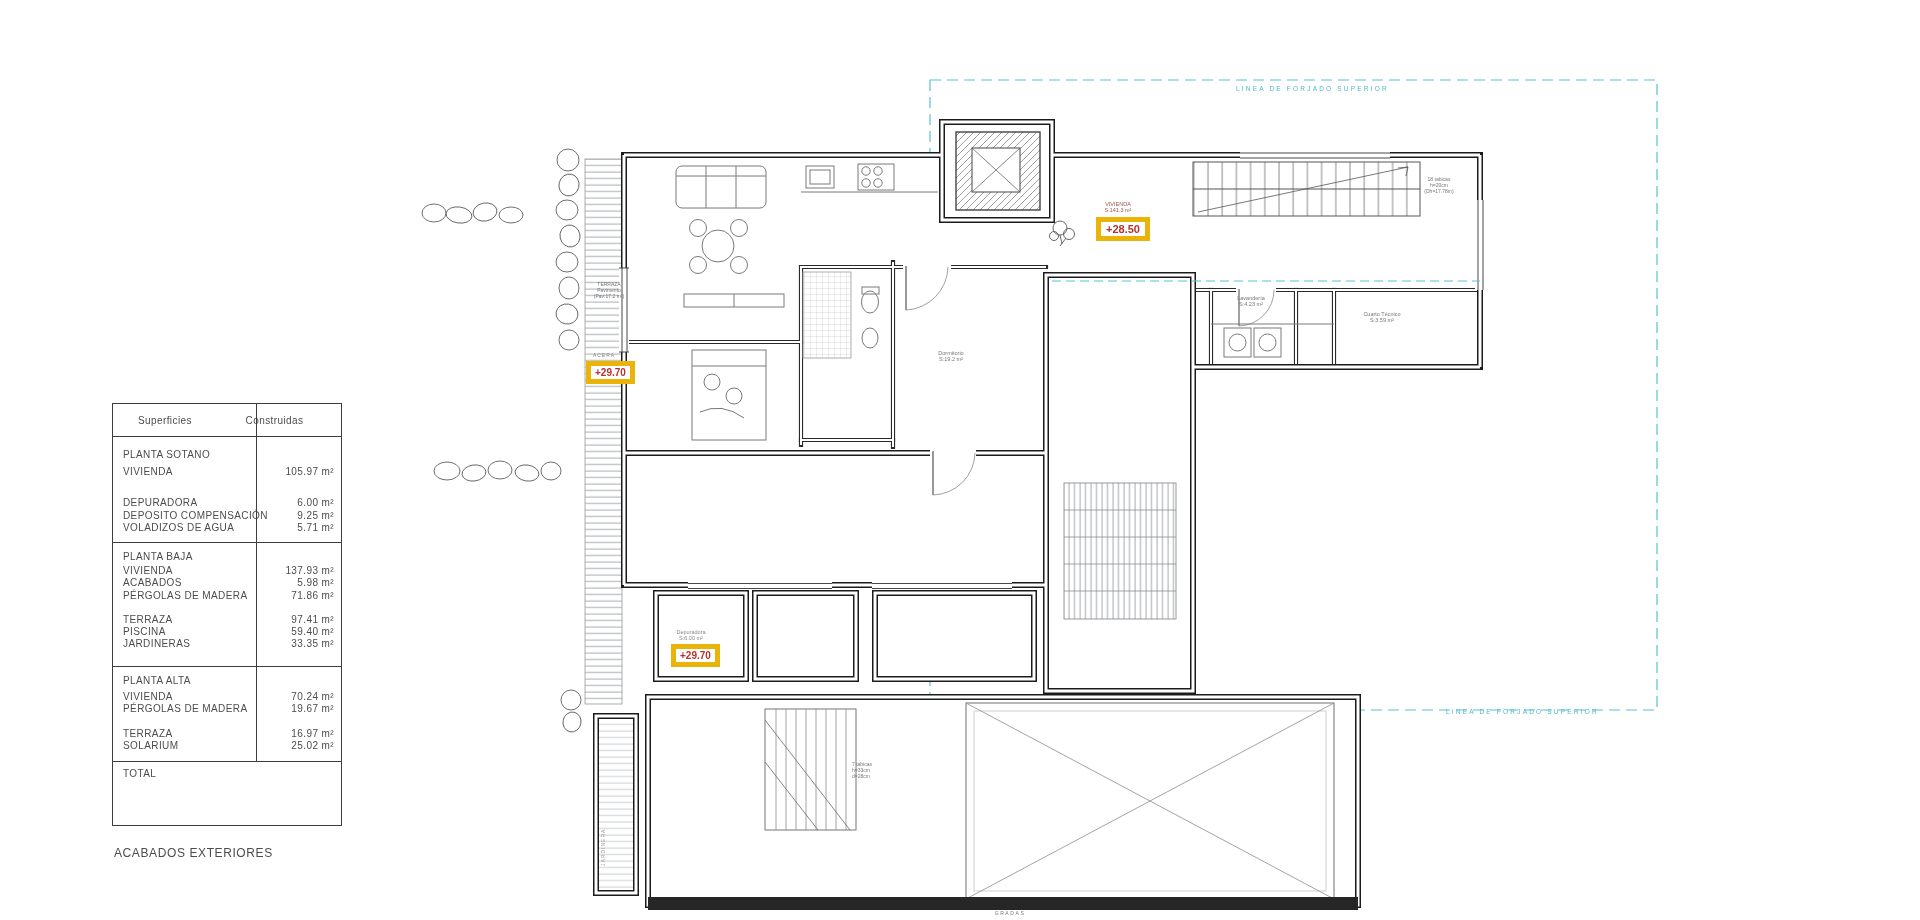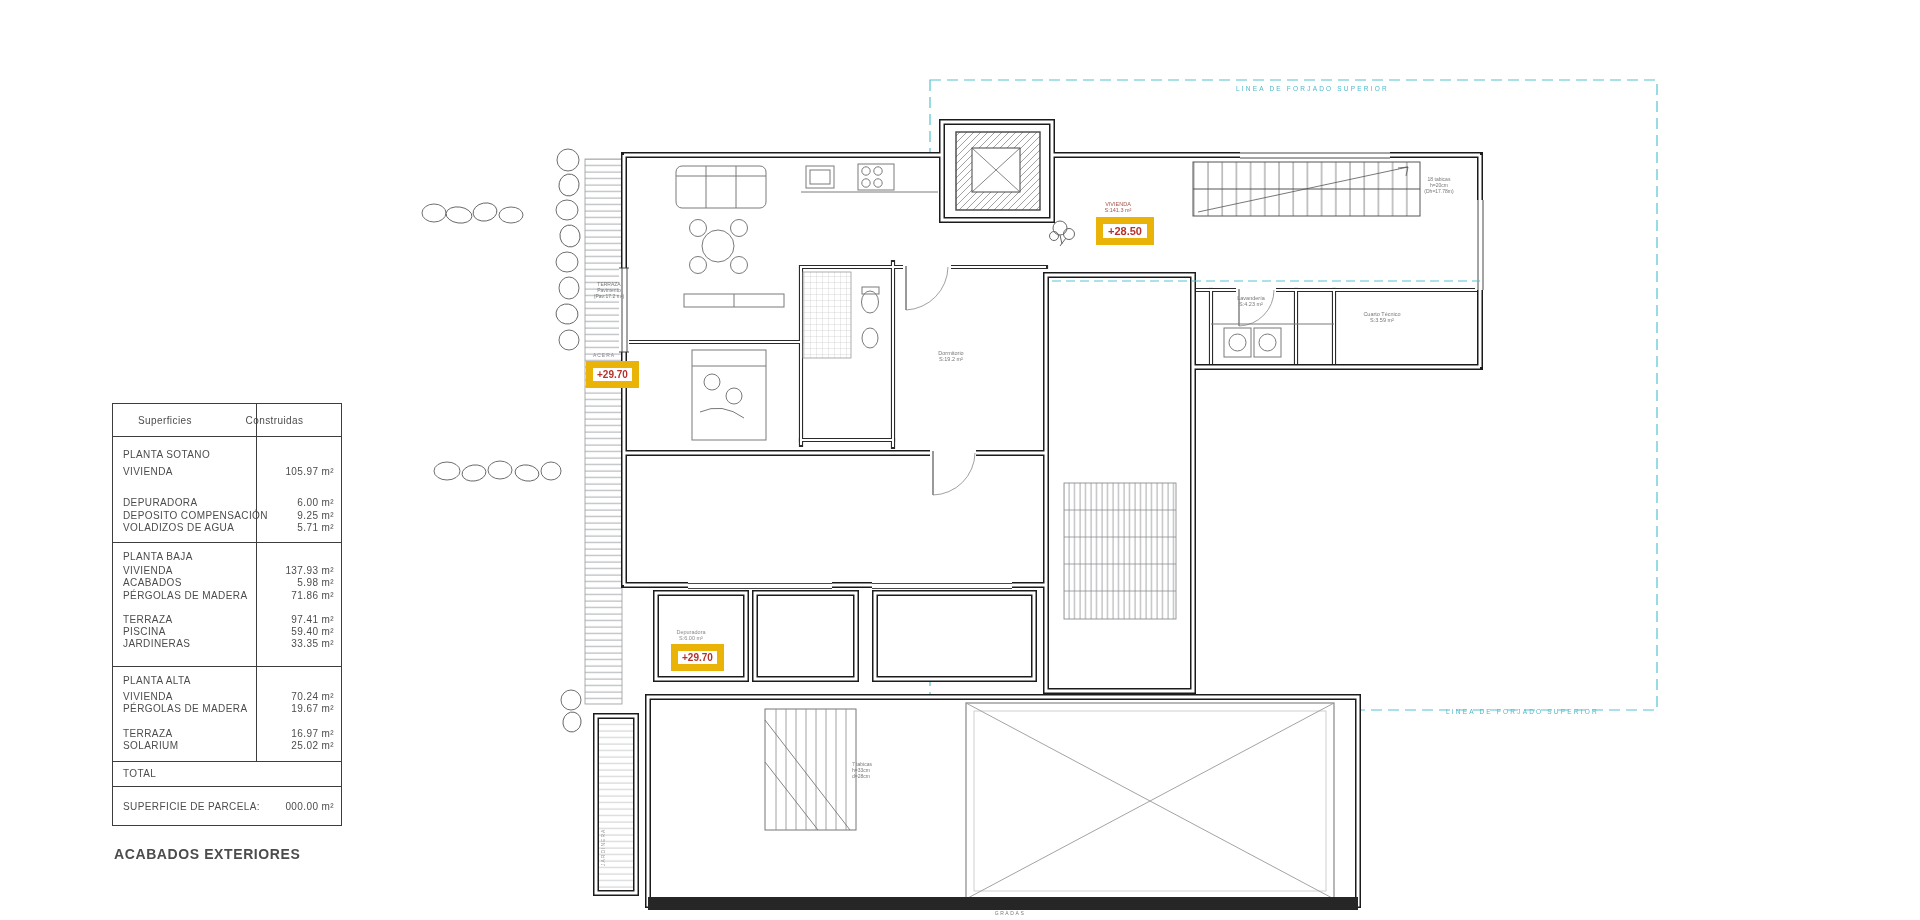--- a/index.html
+++ b/index.html
@@ -24,30 +24,30 @@
   .sec{border-bottom:1.2px solid #3d3d3d;box-sizing:border-box;overflow:hidden;}
   .sec:last-child{border-bottom:none;}
   .trow{display:flex;line-height:12.2px;}
   .tlabel{flex:1;padding-left:10px;white-space:nowrap;}
   .tvalue{width:82px;text-align:right;padding-right:7px;white-space:nowrap;}
   .sec1{padding-top:12px;} .sec2{padding-top:8px;} .sec3{padding-top:8px;}
   .sec4{padding-top:6px;} .sec5{padding-top:14px;}
 
   #acabados{position:absolute;left:114px;top:846px;width:232px;font-size:9.5px;
       letter-spacing:.4px;color:#4c4c4c;}
-  #acabados .atitle{font-size:14px;margin-bottom:14px;letter-spacing:.6px;font-weight:bold;}
+  #acabados .atitle{font-size:12px;margin-bottom:14px;letter-spacing:.6px;}
   #acabados .arow{display:flex;line-height:12px;}
   #acabados .alabel{flex:1;white-space:nowrap;}
   #acabados .avalue{width:62px;text-align:right;white-space:nowrap;}
 
   
   .lbl{position:absolute;color:#777;text-align:center;}
   .lbl span{display:block;}
   .teal{color:#4fb9c9;font-size:6.5px;letter-spacing:2.2px;white-space:nowrap;}
-  .lvlbox{position:absolute;background:#fff;border:7px solid #eab308;color:#b5322c;
+  .lvlbox{position:absolute;background:#fff;border:5px solid #eab308;color:#b5322c;
       font-weight:bold;text-align:center;white-space:nowrap;}
 </style>
 </head>
 <body>
 
 <svg id="plan-svg" width="1920" height="920" viewBox="0 0 1920 920">
   <defs>
     <pattern id="ph" width="6" height="6.5" patternUnits="userSpaceOnUse">
       <path d="M0,3 H6" stroke="#9aa0a4" stroke-width="0.9"></path>
     </pattern>
@@ -407,24 +407,18 @@
           <span class="tlabel">SOLARIUM</span>
           <span class="tvalue">25.02 m²</span>
         </div>
       </div>
       <div class="sec sec4" style="height: 25px;">
         <div class="trow">
           <span class="tlabel">TOTAL</span>
           <span class="tvalue"></span>
         </div>
       </div>
-      <div class="sec sec5" style="height: 41px;">
-        <div class="trow">
-          <span class="tlabel">SUPERFICIE DE PARCELA:</span>
-          <span class="tvalue">000.00 m²</span>
-        </div>
-      </div>
     </div>
 </div>
 
 <div id="acabados">
   <div class="atitle">ACABADOS EXTERIORES</div>
 </div>
 
 </body></html>

